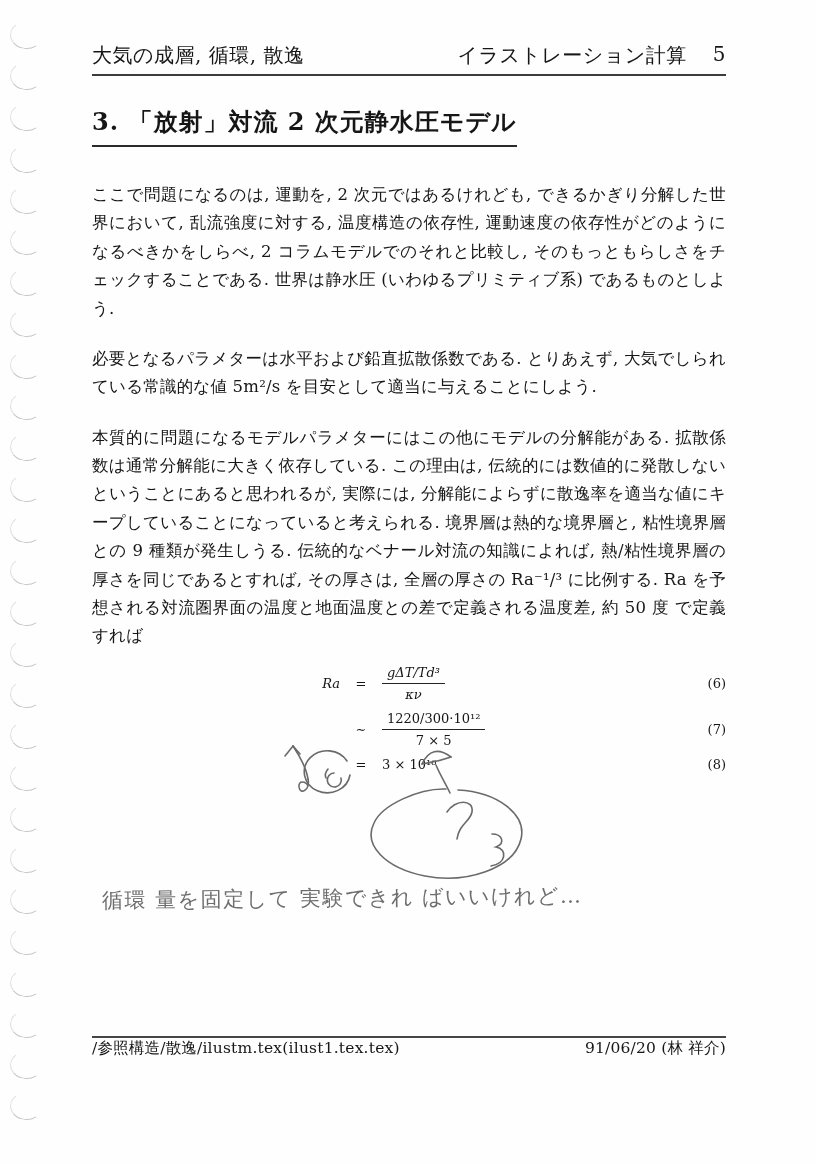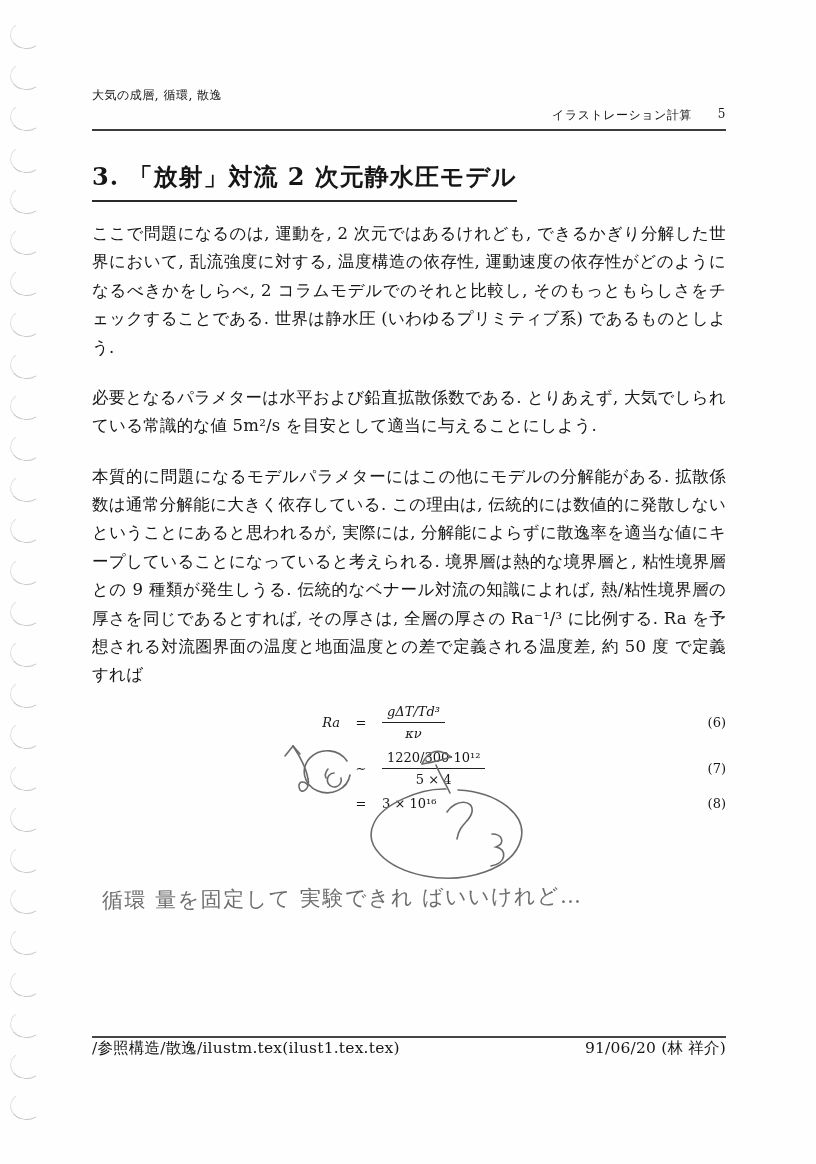--- a/index.html
+++ b/index.html
@@ -18,29 +18,29 @@
     width:30px; height:25px;
     border:1.6px solid transparent;
     border-radius:50%;
     border-bottom-color:#c7c7c7;
     border-left-color:#e0e0e0;
     transform:rotate(8deg);
   }
   .content { position:absolute; left:92px; top:0; width:634px; }
 
   .header {
-    display:flex; justify-content:space-between; align-items:center;
-    padding-top:66px; padding-bottom:5px;
+    display:flex; justify-content:space-between; align-items:flex-end;
+    padding-top:42px; padding-bottom:5px;
     border-bottom:2.5px solid #3c3c3c;
-    font-size:12px; letter-spacing:0.5px;
+    font-size:20px; letter-spacing:0.5px;
   }
-  .header-right { display:flex; gap:26px;margin-top:41px; }
+  .header-right { display:flex; gap:26px; }
 
   .doc-title {
-    margin:30px 0 0 0;
+    margin:30px 0 16px 0;
     font-size:24px; font-weight:bold; letter-spacing:1px;
     display:inline-block;
     border-bottom:2.5px solid #2a2a2a;
     padding-bottom:7px;
   }
 
   .body-text {
     margin:0; margin-top:22px;
     font-size:16.5px; line-height:1.72;
     text-align:justify;
@@ -141,21 +141,21 @@
         </span>
         <span class="eq-num">(6)</span>
       </div>
 
       <div class="eq-row">
         <span class="eq-lhs"></span>
         <span class="eq-rel">∼</span>
         <span class="eq-expr">
           <span class="frac">
             <span class="fnum">1220/300·10¹²</span>
-            <span class="fden">5 × 4</span>
+            <span class="fden">7 × 5</span>
           </span>
         </span>
         <span class="eq-num">(7)</span>
       </div>
 
       <div class="eq-row">
         <span class="eq-lhs"></span>
         <span class="eq-rel">=</span>
         <span class="eq-expr">3 × 10¹⁶</span>
         <span class="eq-num">(8)</span>

